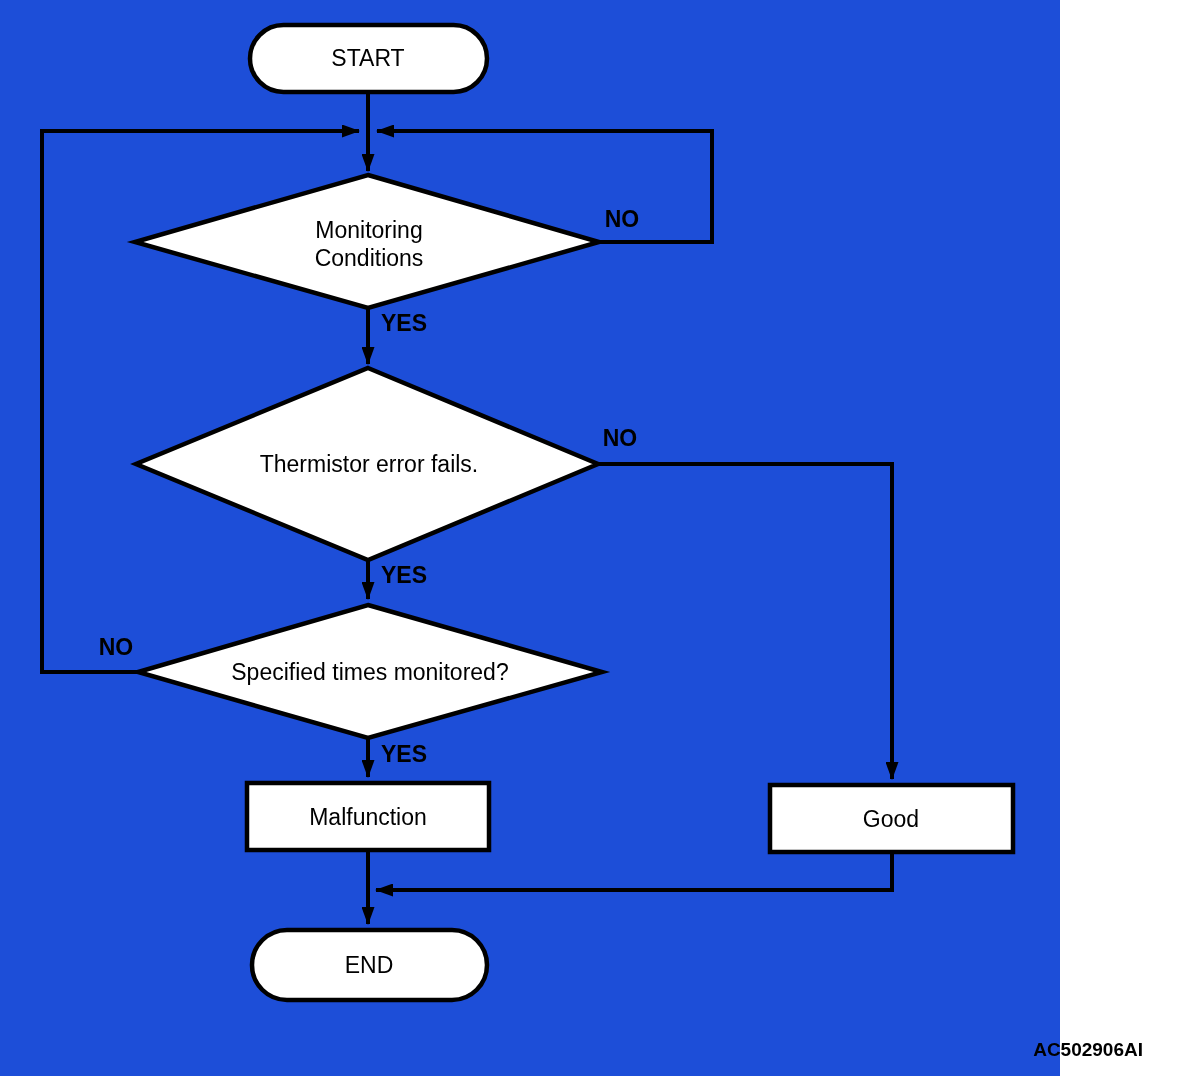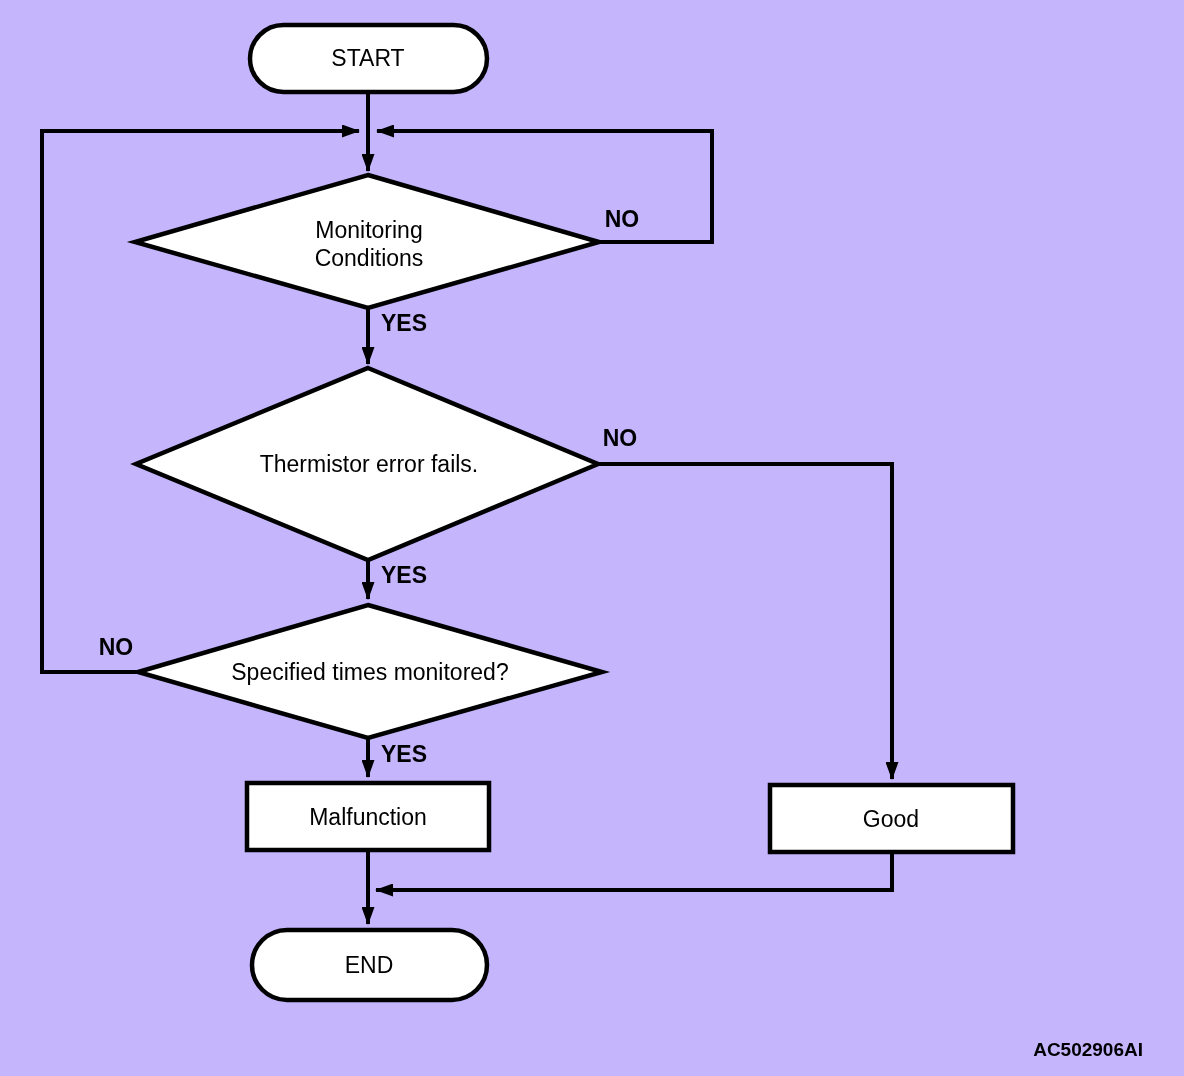--- a/index.html
+++ b/index.html
@@ -2,23 +2,23 @@
 <html><head>
 <meta charset="utf-8">
 <style>
   html, body {
     margin: 0;
     padding: 0;
     background: #ffffff;
   }
   .page {
     position: relative;
-    width: 1184px;
+    width: 1060px;
     height: 1076px;
-    background: #c4b5fd;
+    background: #1d4ed8;
     font-family: "Liberation Sans", sans-serif;
     text-align: center;
   }
   svg {
     display: block;
   }
   .shape {
     fill: #ffffff;
     stroke: #000000;
     stroke-width: 4.5;

